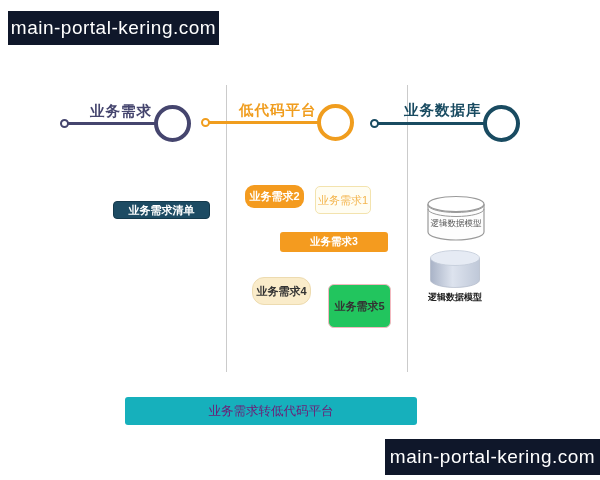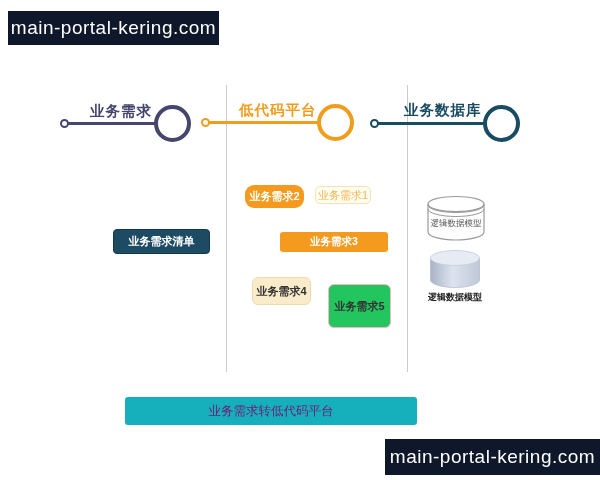--- a/index.html
+++ b/index.html
@@ -24,30 +24,30 @@
   .pin-dot{position:absolute;width:9px;height:9px;border-radius:50%;background:#fff;box-sizing:border-box;border:2px solid #000;}
   .pin-ring{position:absolute;width:37px;height:37px;border-radius:50%;background:#fff;box-sizing:border-box;border:4px solid #000;}
 
   .c-left{color:#45456e;} .bg-left{background:#45456e;} .bd-left{border-color:#45456e;}
   .c-mid{color:#f09d1e;}  .bg-mid{background:#f09d1e;}  .bd-mid{border-color:#f09d1e;}
   .c-right{color:#194b61;}.bg-right{background:#194b61;}.bd-right{border-color:#194b61;}
 
   
   .chip{position:absolute;box-sizing:border-box;display:flex;align-items:center;
         justify-content:center;white-space:nowrap;}
-  .list-btn{left:113px;top:229px;width:97px;height:25px;background:#1d4b63;
+  .list-btn{left:113px;top:201px;width:97px;height:18px;background:#1d4b63;
             border:1px solid #15394c;border-radius:4px;color:#fff;font-size:11px;font-weight:bold;}
   .tag2{left:245px;top:185px;width:59px;height:23px;background:#f49b1f;border-radius:9px;
         color:#fff;font-size:11px;font-weight:bold;}
-  .tag1{left:315px;top:186px;width:56px;height:18px;background:#fffdf2;border:1px solid #f3e3ae;
+  .tag1{left:315px;top:186px;width:56px;height:28px;background:#fffdf2;border:1px solid #f3e3ae;
         border-radius:5px;color:#f4b54e;font-size:11px;}
   .tag3{left:280px;top:232px;width:108px;height:20px;background:#f49b1f;border-radius:3px;
         color:#fff;font-size:10.5px;font-weight:bold;}
   .tag4{left:252px;top:277px;width:59px;height:28px;background:#faecca;border:1px solid #eddbb0;
-        border-radius:6px;color:#333;font-size:11px;font-weight:bold;}
+        border-radius:12px;color:#333;font-size:11px;font-weight:bold;}
   .tag5{left:328px;top:284px;width:63px;height:44px;background:#22c55e;border:1px solid #f2b9c0;
         border-radius:6px;color:#333;font-size:11px;font-weight:bold;}
 
   .banner{left:125px;top:397px;width:292px;height:28px;background:#16b0bc;border-radius:3px;
           color:#701a75;font-size:12.5px;}
 
   
   .cyl{position:absolute;}
   .cyl-top{left:427px;top:195px;width:58px;height:47px;}
   .cyl-bottom{left:430px;top:250px;width:50px;height:38px;}

